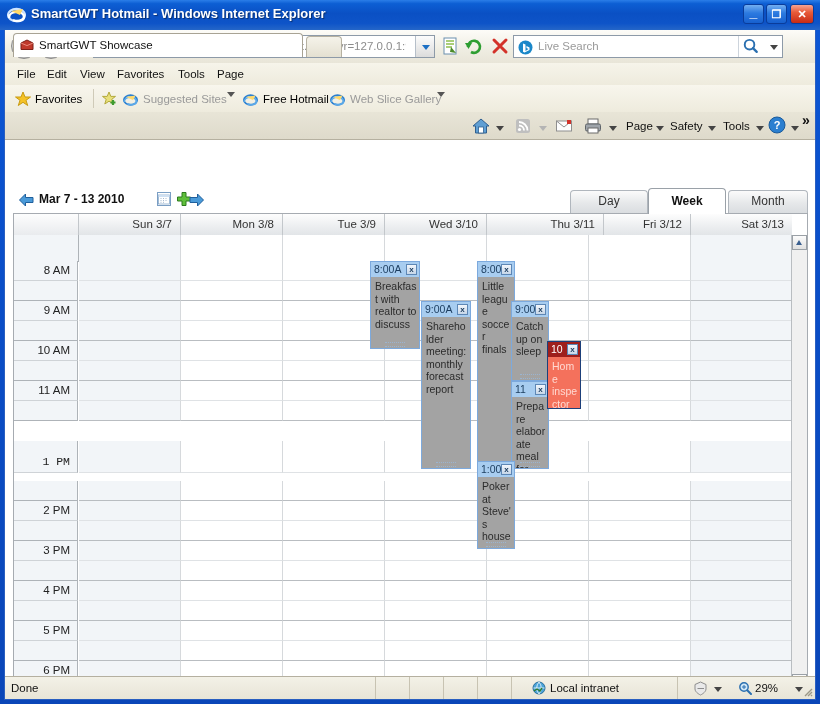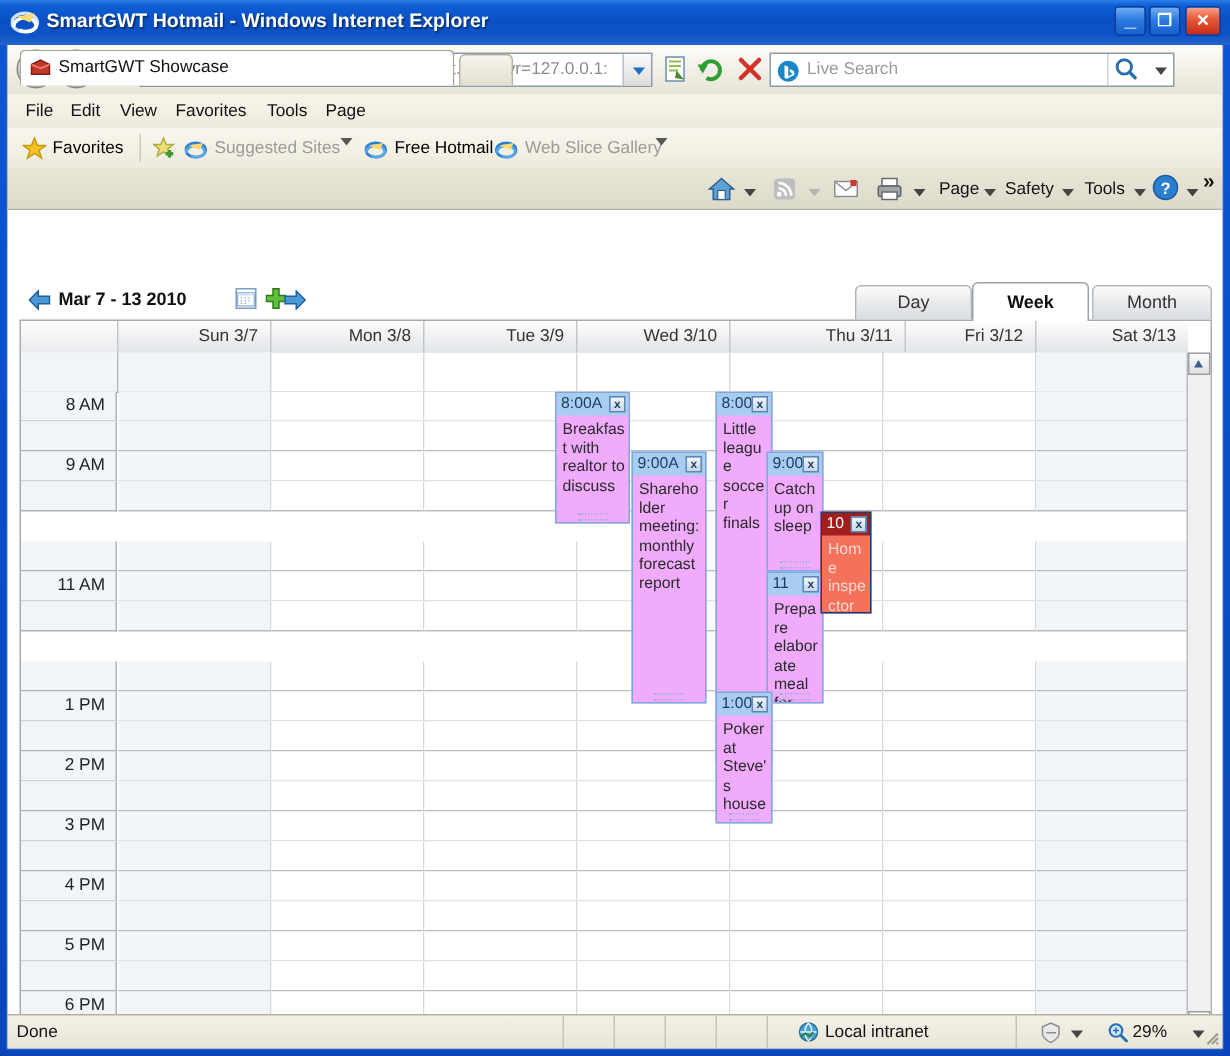--- a/index.html
+++ b/index.html
@@ -246,21 +246,21 @@
     background:linear-gradient(to bottom,#fcfcfc,#e0e0e0);
     border:1px solid #9aa0a6;box-sizing:border-box;cursor:pointer;
   }
   #sb-up{top:0;}
   #sb-down{bottom:0;}
   .sbtn .tri{position:absolute;left:3px;width:0;height:0;}
   #sb-up .tri{top:4px;border-left:3.5px solid transparent;border-right:3.5px solid transparent;border-bottom:5px solid #3a5f8f;}
   
   .ev{
     position:absolute;box-sizing:border-box;overflow:hidden;cursor:pointer;
-    border:1px solid #7ca9dd;background:#f0abfc;
+    border:1px solid #7ca9dd;background:#a3a3a3;
   }
   .ev .ev-hdr{
     position:absolute;left:0;top:0;right:0;height:15px;
     background:#a8cdf0;color:#1b3c5e;font-size:10.5px;line-height:15px;
     padding-left:3px;box-sizing:border-box;white-space:nowrap;overflow:hidden;
   }
   .ev .ev-x{
     position:absolute;right:2px;top:2px;width:11px;height:11px;
     background:linear-gradient(to bottom,#f2f6fb,#c6d6e8);
     border:1px solid #5e87b5;box-sizing:border-box;
@@ -580,20 +580,30 @@
                 <div class="trow" style="top: 60px;">
                   <div class="tcell-label hourline"></div>
                   <div class="tcell wk hourline" style="left: 65px; width: 102px;"></div>
                   <div class="tcell hourline" style="left: 167px; width: 102px;"></div>
                   <div class="tcell hourline" style="left: 269px; width: 102px;"></div>
                   <div class="tcell hourline" style="left: 371px; width: 102px;"></div>
                   <div class="tcell hourline" style="left: 473px; width: 102px;"></div>
                   <div class="tcell hourline" style="left: 575px; width: 102px;"></div>
                   <div class="tcell wk hourline" style="left: 677px; width: 101px; border-right: none;"></div>
                 </div>
+                <div class="trow" style="top: 80px;">
+                  <div class="tcell-label">10 AM</div>
+                  <div class="tcell wk" style="left: 65px; width: 102px;"></div>
+                  <div class="tcell" style="left: 167px; width: 102px;"></div>
+                  <div class="tcell" style="left: 269px; width: 102px;"></div>
+                  <div class="tcell" style="left: 371px; width: 102px;"></div>
+                  <div class="tcell" style="left: 473px; width: 102px;"></div>
+                  <div class="tcell" style="left: 575px; width: 102px;"></div>
+                  <div class="tcell wk" style="left: 677px; width: 101px; border-right: none;"></div>
+                </div>
                 <div class="trow" style="top: 100px;">
                   <div class="tcell-label hourline"></div>
                   <div class="tcell wk hourline" style="left: 65px; width: 102px;"></div>
                   <div class="tcell hourline" style="left: 167px; width: 102px;"></div>
                   <div class="tcell hourline" style="left: 269px; width: 102px;"></div>
                   <div class="tcell hourline" style="left: 371px; width: 102px;"></div>
                   <div class="tcell hourline" style="left: 473px; width: 102px;"></div>
                   <div class="tcell hourline" style="left: 575px; width: 102px;"></div>
                   <div class="tcell wk hourline" style="left: 677px; width: 101px; border-right: none;"></div>
                 </div>
@@ -620,21 +630,21 @@
                 <div class="trow" style="top: 180px;">
                   <div class="tcell-label hourline"></div>
                   <div class="tcell wk hourline" style="left: 65px; width: 102px;"></div>
                   <div class="tcell hourline" style="left: 167px; width: 102px;"></div>
                   <div class="tcell hourline" style="left: 269px; width: 102px;"></div>
                   <div class="tcell hourline" style="left: 371px; width: 102px;"></div>
                   <div class="tcell hourline" style="left: 473px; width: 102px;"></div>
                   <div class="tcell hourline" style="left: 575px; width: 102px;"></div>
                   <div class="tcell wk hourline" style="left: 677px; width: 101px; border-right: none;"></div>
                 </div>
-                <div class="trow" style="top: 200px;">
+                <div class="trow" style="top: 192px; font-family: Liberation Mono, monospace;">
                   <div class="tcell-label">1 PM</div>
                   <div class="tcell wk" style="left: 65px; width: 102px;"></div>
                   <div class="tcell" style="left: 167px; width: 102px;"></div>
                   <div class="tcell" style="left: 269px; width: 102px;"></div>
                   <div class="tcell" style="left: 371px; width: 102px;"></div>
                   <div class="tcell" style="left: 473px; width: 102px;"></div>
                   <div class="tcell" style="left: 575px; width: 102px;"></div>
                   <div class="tcell wk" style="left: 677px; width: 101px; border-right: none;"></div>
                 </div>
                 <div class="trow" style="top: 220px;">

